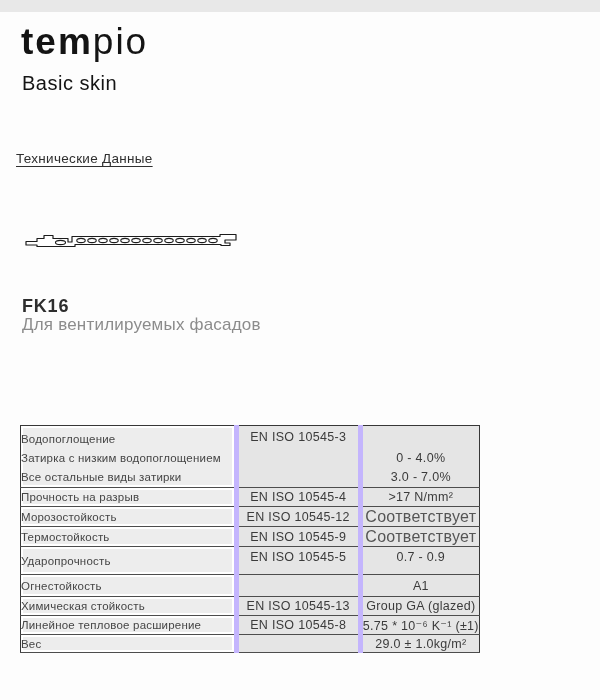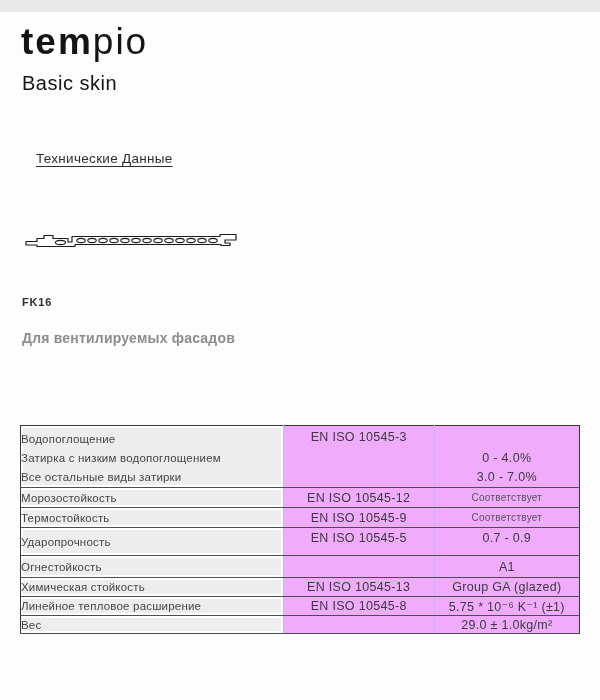--- a/index.html
+++ b/index.html
@@ -8,49 +8,49 @@
     background:#fdfdfd;overflow:hidden;
     font-family:"Liberation Sans","DejaVu Sans",sans-serif;
     color:#333;
   }
   
   .logo{position:absolute;left:21px;top:8px;font-size:37px;letter-spacing:2px;color:#141414;line-height:1.2;}
   .logo .b{font-weight:700;}
   .logo .l{font-weight:400;}
   .subtitle{position:absolute;left:22px;top:60px;font-size:20px;letter-spacing:.5px;color:#141414;}
   .tech-link{
-    position:absolute;left:36px;top:139px;font-size:13.5px;letter-spacing:.3px;
+    position:absolute;left:16px;top:139px;font-size:13.5px;letter-spacing:.3px;
     color:#2f2f2f;text-decoration:underline;text-underline-offset:3px;cursor:pointer;
   }
   
   .drawing{position:absolute;left:23px;top:219px;}
   
-  .code{position:absolute;left:22px;top:284px;font-size:11px;font-weight:600;letter-spacing:.8px;color:#2e2e2e;}
-  .desc{position:absolute;left:22px;top:318px;font-size:14px;letter-spacing:.2px;color:#8c8c8c;font-weight:bold;}
+  .code{position:absolute;left:22px;top:284px;font-size:18px;font-weight:600;letter-spacing:.8px;color:#2e2e2e;}
+  .desc{position:absolute;left:22px;top:303px;font-size:17px;letter-spacing:.2px;color:#8c8c8c;}
   
   table.specs{
-    position:absolute;left:20px;top:413px;width:560px;
+    position:absolute;left:20px;top:413px;width:460px;
     border-collapse:collapse;table-layout:fixed;
-    border:1px solid #373737;background:#f0abfc;
+    border:1px solid #373737;background:#e5e5e5;
   }
   table.specs td{
     border-bottom:1px solid #4d4d4d;
     padding:0;vertical-align:middle;
   }
   td.param{
     background:#ededed;
     box-shadow:inset 0 0 0 2px #fff;
     padding-left:15px;
     font-size:11.5px;letter-spacing:.2px;color:#454545;
   }
   td.std,td.val{
-    border-left:1px solid #c4b5fd;
+    border-left:5px solid #c4b5fd;
     text-align:center;font-size:12.5px;letter-spacing:.3px;color:#3b3b3b;
   }
-  td.val.small div{font-size:10px;color:#555;}
+  td.val.small div{font-size:16px;color:#555;}
   tr.r0{height:56px;}
   tr.r1{height:19px;} tr.r2{height:20px;} tr.r3{height:20px;}
   tr.r4{height:28px;} tr.r5{height:22px;} tr.r6{height:20px;}
   tr.r7{height:19px;} tr.r8{height:19px;} tr.r9{height:18px;}
   tr.r0 td{vertical-align:top;}
   tr.r0 td.param{padding-top:4px;line-height:19px;}
   tr.r0 td.std{padding-top:4px;}
   tr.r0 td.val{padding-top:23px;line-height:19px;}
   tr.r4 td.std,tr.r4 td.val{vertical-align:top;padding-top:3px;}
 </style>
@@ -103,20 +103,29 @@
           <div>Затирка с низким водопоглощением</div>
           <div>Все остальные виды затирки</div>
         </td>
         <td class="std">
           <div>EN ISO 10545-3</div>
         </td>
         <td class="val">
           <div>0 - 4.0%</div>
           <div>3.0 - 7.0%</div>
         </td>
+      </tr>
+      <tr class="r1">
+        <td class="param">Прочность на разрыв</td>
+        <td class="std">
+            <div>EN ISO 10545-4</div>
+          </td>
+        <td class="val">
+            <div>&gt;17 N/mm²</div>
+          </td>
       </tr>
       <tr class="r2">
         <td class="param">Морозостойкость</td>
         <td class="std">
             <div>EN ISO 10545-12</div>
           </td>
         <td class="val small">
             <div>Соответствует</div>
           </td>
       </tr>

